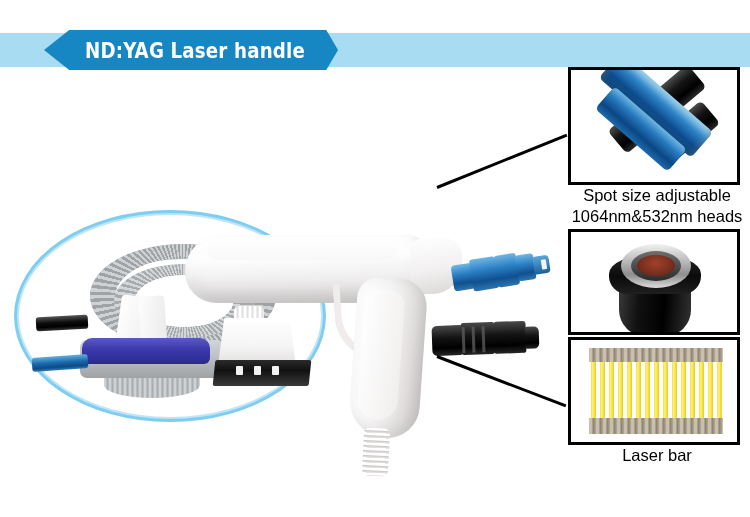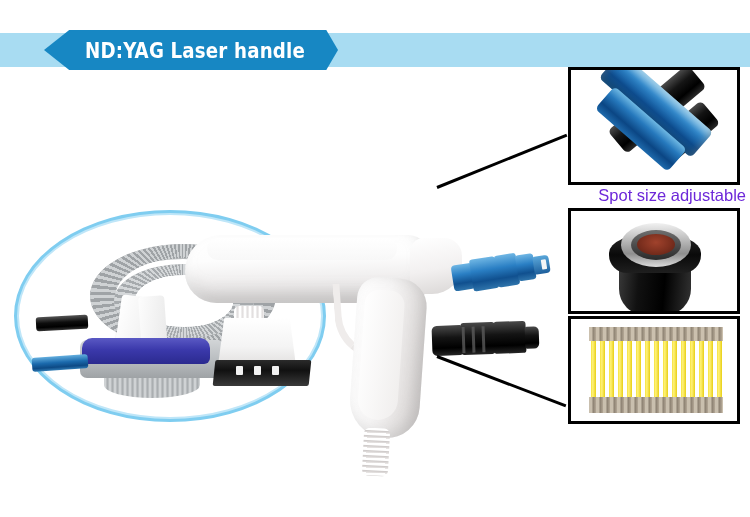--- a/index.html
+++ b/index.html
@@ -252,22 +252,22 @@
     position:relative;
     border:3px solid #000;
     background:#fff;
     box-sizing:border-box;
     overflow:hidden;
   }
   .t1{width:172px;height:118px;}
   .t2{width:172px;height:106px;margin-top:2px;}
   .t3{width:172px;height:108px;margin-top:2px;}
   .cap{
-    text-align:right;
-    color:#6d28d9;
+    text-align:center;
+    color:#000000;
     font-size:16.5px;
     line-height:19px;
     font-family:"Liberation Sans","DejaVu Sans",sans-serif;
     white-space:nowrap;
     padding:1px 0 1px 0;
   }
 
   
   .cyl{position:absolute;border-radius:5px;}
   .cyl-blue{
@@ -406,20 +406,21 @@
 
   <div class="rcol">
 
     <div class="thumb t1">
       <div class="cyl cyl-black"></div>
       <div class="cyl cyl-black2"></div>
       <div class="cyl cyl-blue"></div>
       <div class="cyl cyl-blue2"></div>
     </div>
     <div class="cap">Spot size adjustable</div>
+    <div class="cap">1064nm&amp;532nm heads</div>
 
     <div class="thumb t2">
       <div class="cone"></div>
       <div class="cone-shoulder"></div>
       <div class="ring-outer"></div>
       <div class="ring-inner"></div>
       <div class="lens"></div>
     </div>
 
     <div class="thumb t3">
@@ -436,15 +437,16 @@
         <div class="bar-rod" style="left:83px;"></div>
         <div class="bar-rod" style="left:92px;"></div>
         <div class="bar-rod" style="left:101px;"></div>
         <div class="bar-rod" style="left:110px;"></div>
         <div class="bar-rod" style="left:119px;"></div>
         <div class="bar-rod" style="left:128px;"></div>
         <div class="bar-cap-top"></div>
         <div class="bar-cap-bot"></div>
       </div>
     </div>
+    <div class="cap">Laser bar</div>
   </div>
 
 </div>
 
 </body></html>

